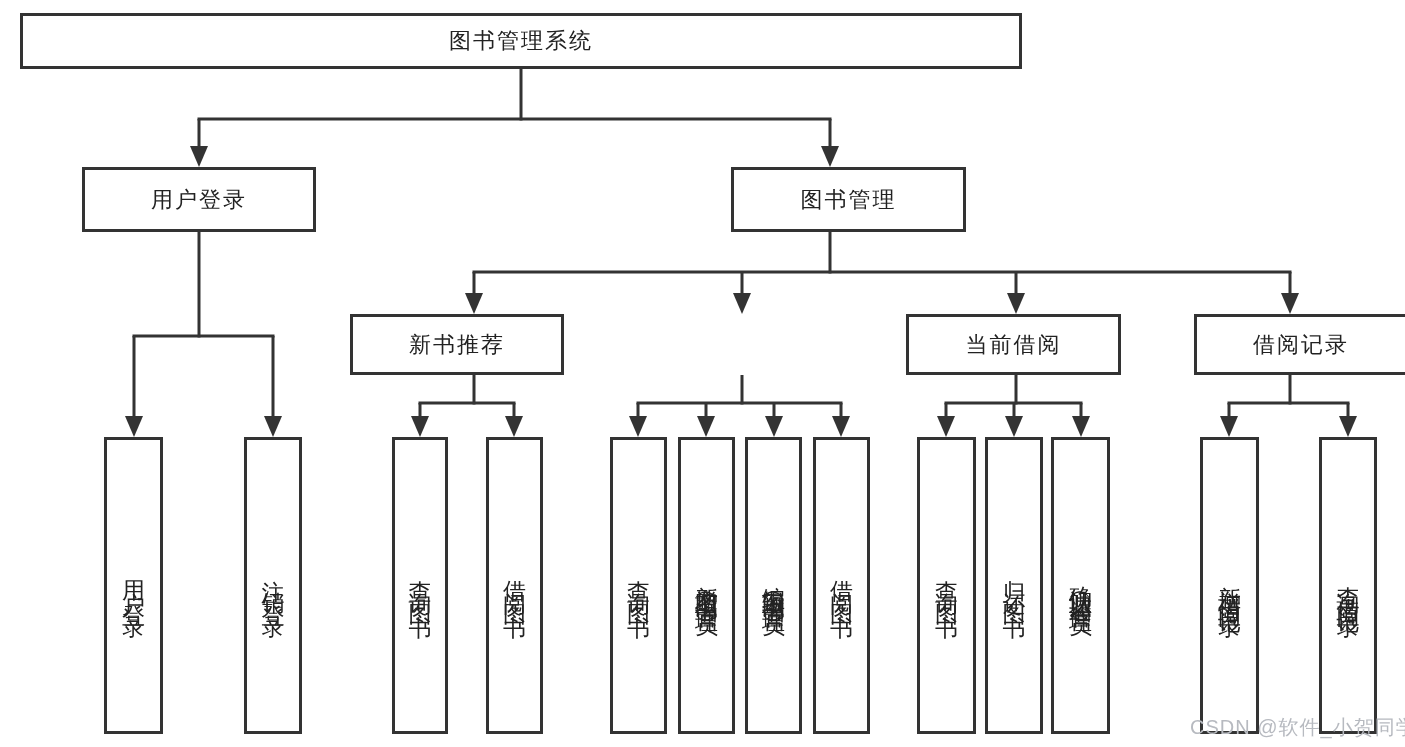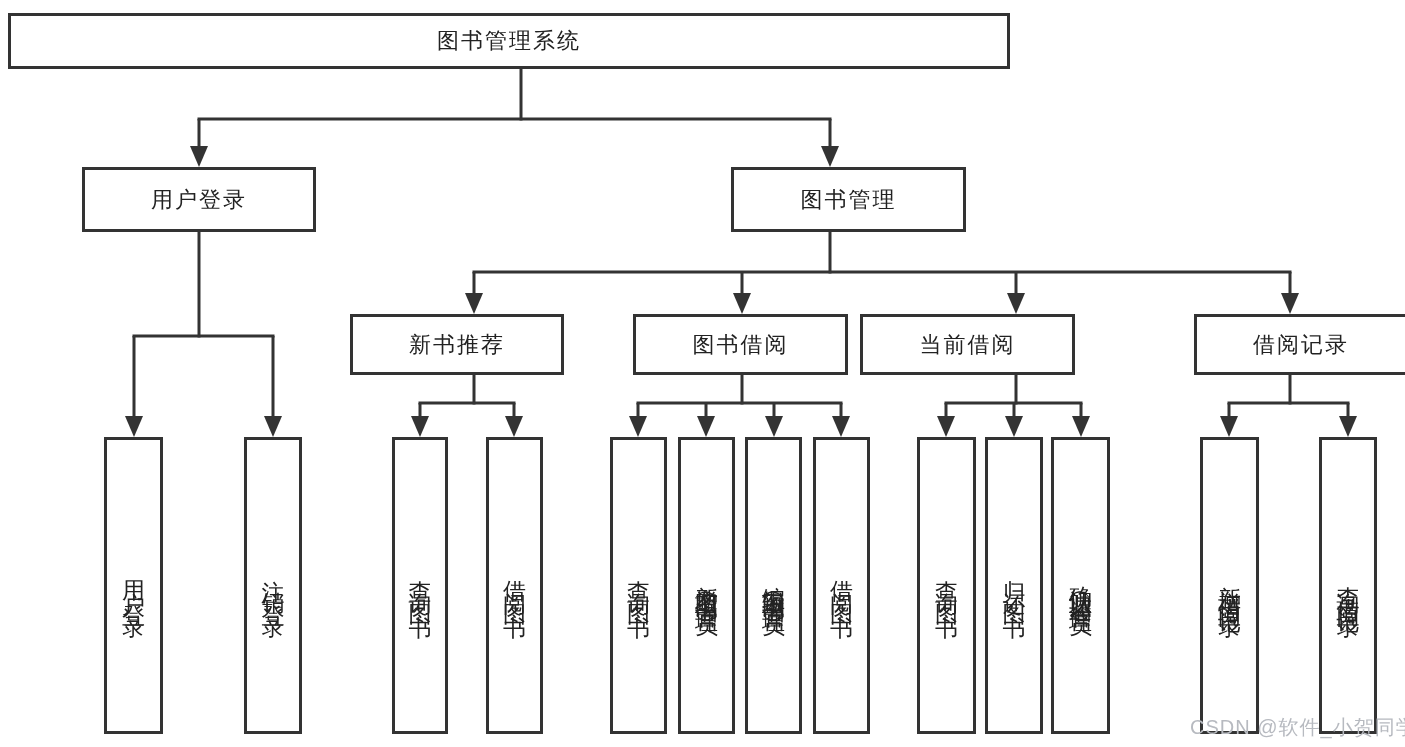--- a/index.html
+++ b/index.html
@@ -110,38 +110,35 @@
       <polygon points="765,416 783,416 774,437"></polygon>
       <polygon points="832,416 850,416 841,437"></polygon>
       <polygon points="937,416 955,416 946,437"></polygon>
       <polygon points="1005,416 1023,416 1014,437"></polygon>
       <polygon points="1072,416 1090,416 1081,437"></polygon>
       <polygon points="1220,416 1238,416 1229,437"></polygon>
       <polygon points="1339,416 1357,416 1348,437"></polygon>
     </g>
   </svg>
 
-  <div class="hnode" style="left:8px; top:13px; width:1002px; height:56px;">
+  <div class="hnode" style="left:20px; top:13px; width:1002px; height:56px;">
     <span>图书管理系统</span>
   </div>
 
   <div class="hnode" style="left:82px; top:167px; width:234px; height:65px;">
     <span>用户登录</span>
   </div>
   <div class="hnode" style="left:731px; top:167px; width:235px; height:65px;">
     <span>图书管理</span>
   </div>
 
   <div class="hnode" style="left:350px; top:314px; width:214px; height:61px;">
     <span>新书推荐</span>
   </div>
-  <div class="hnode" style="left:633px; top:314px; width:215px; height:61px;">
-    <span>图书借阅</span>
-  </div>
-  <div class="hnode" style="left:860px; top:314px; width:215px; height:61px;">
+  <div class="hnode" style="left:906px; top:314px; width:215px; height:61px;">
     <span>当前借阅</span>
   </div>
   <div class="hnode" style="left:1182px; top:314px; width:214px; height:61px;margin-left:12px;">
     <span>借阅记录</span>
   </div>
 
   <div class="vnode" style="left:104px; width:59px;">
     <span class="vtext s4">用户登录</span>
   </div>
   <div class="vnode" style="left:244px; width:58px;">

